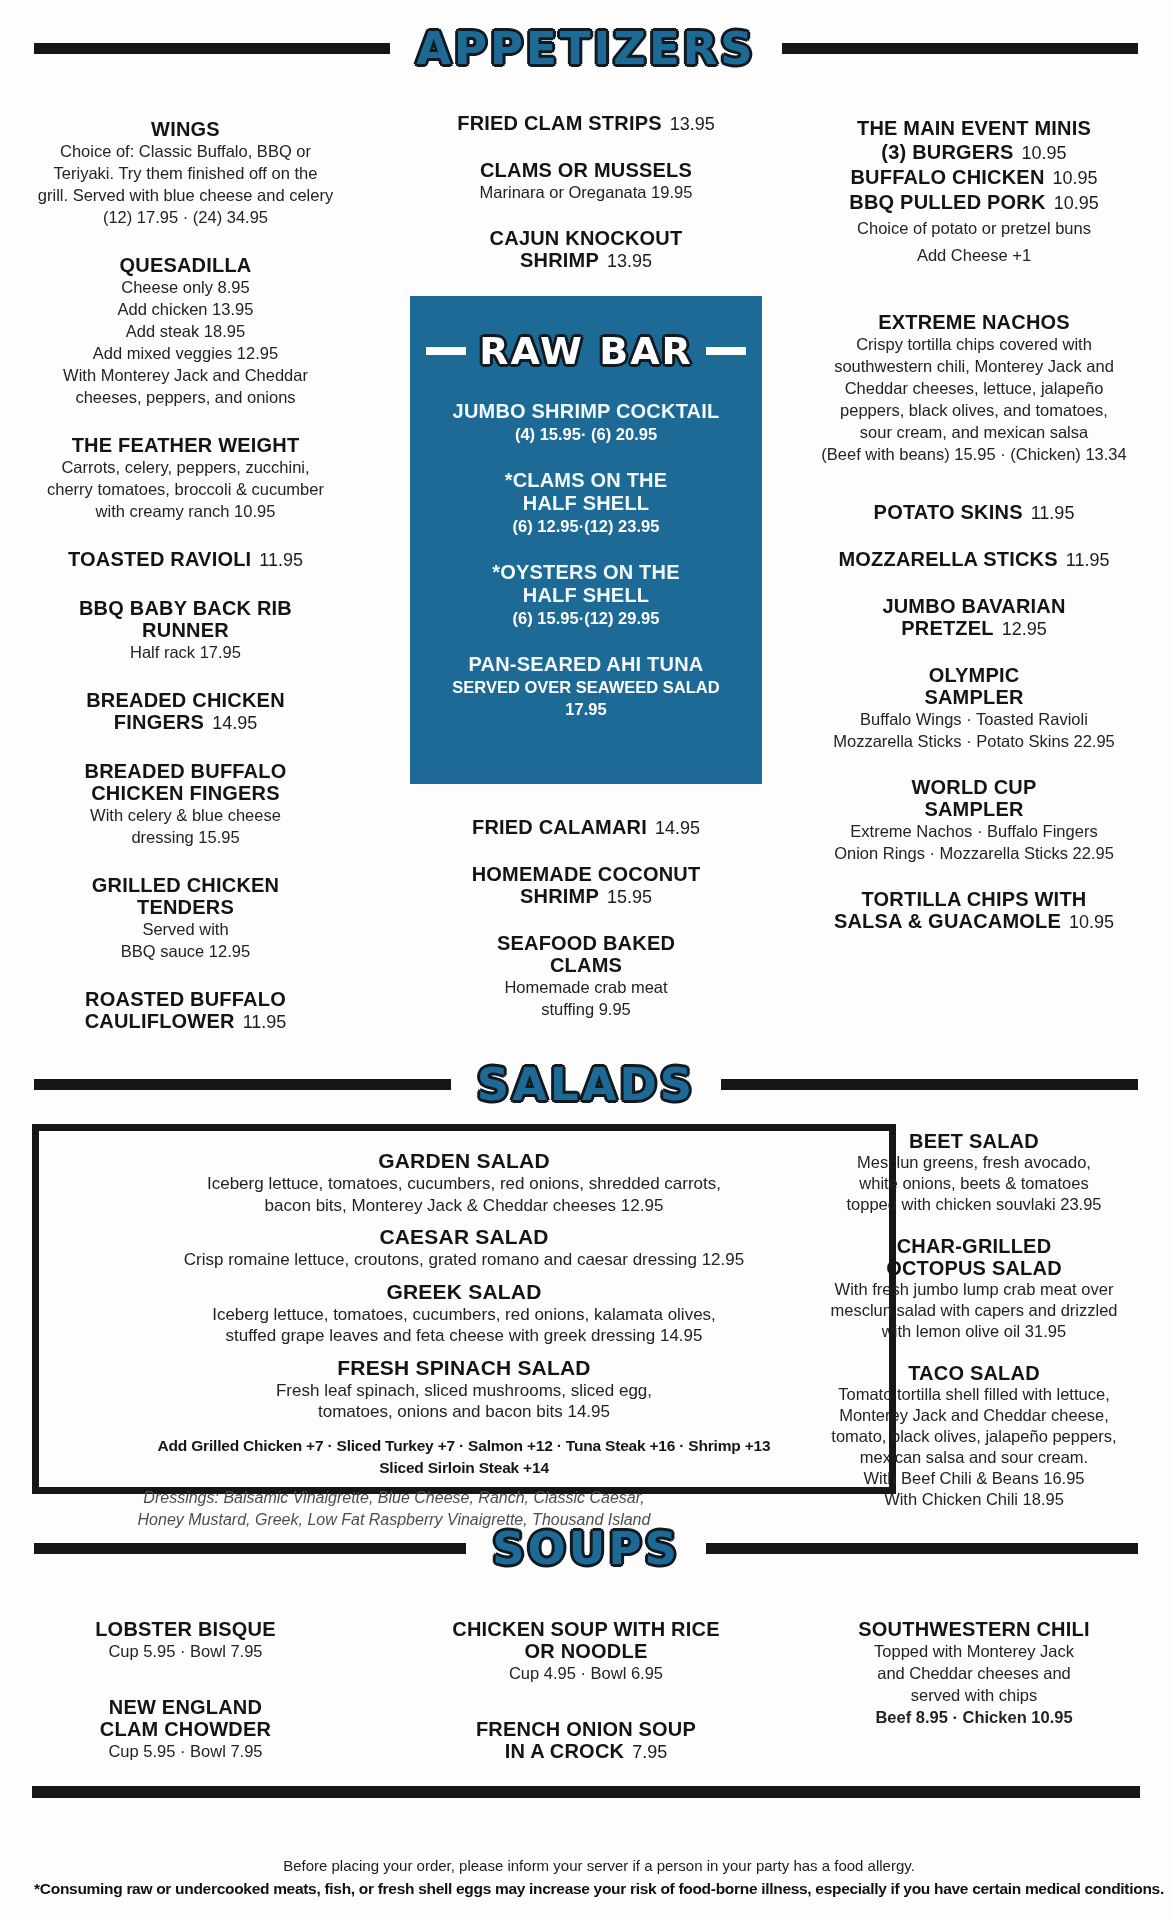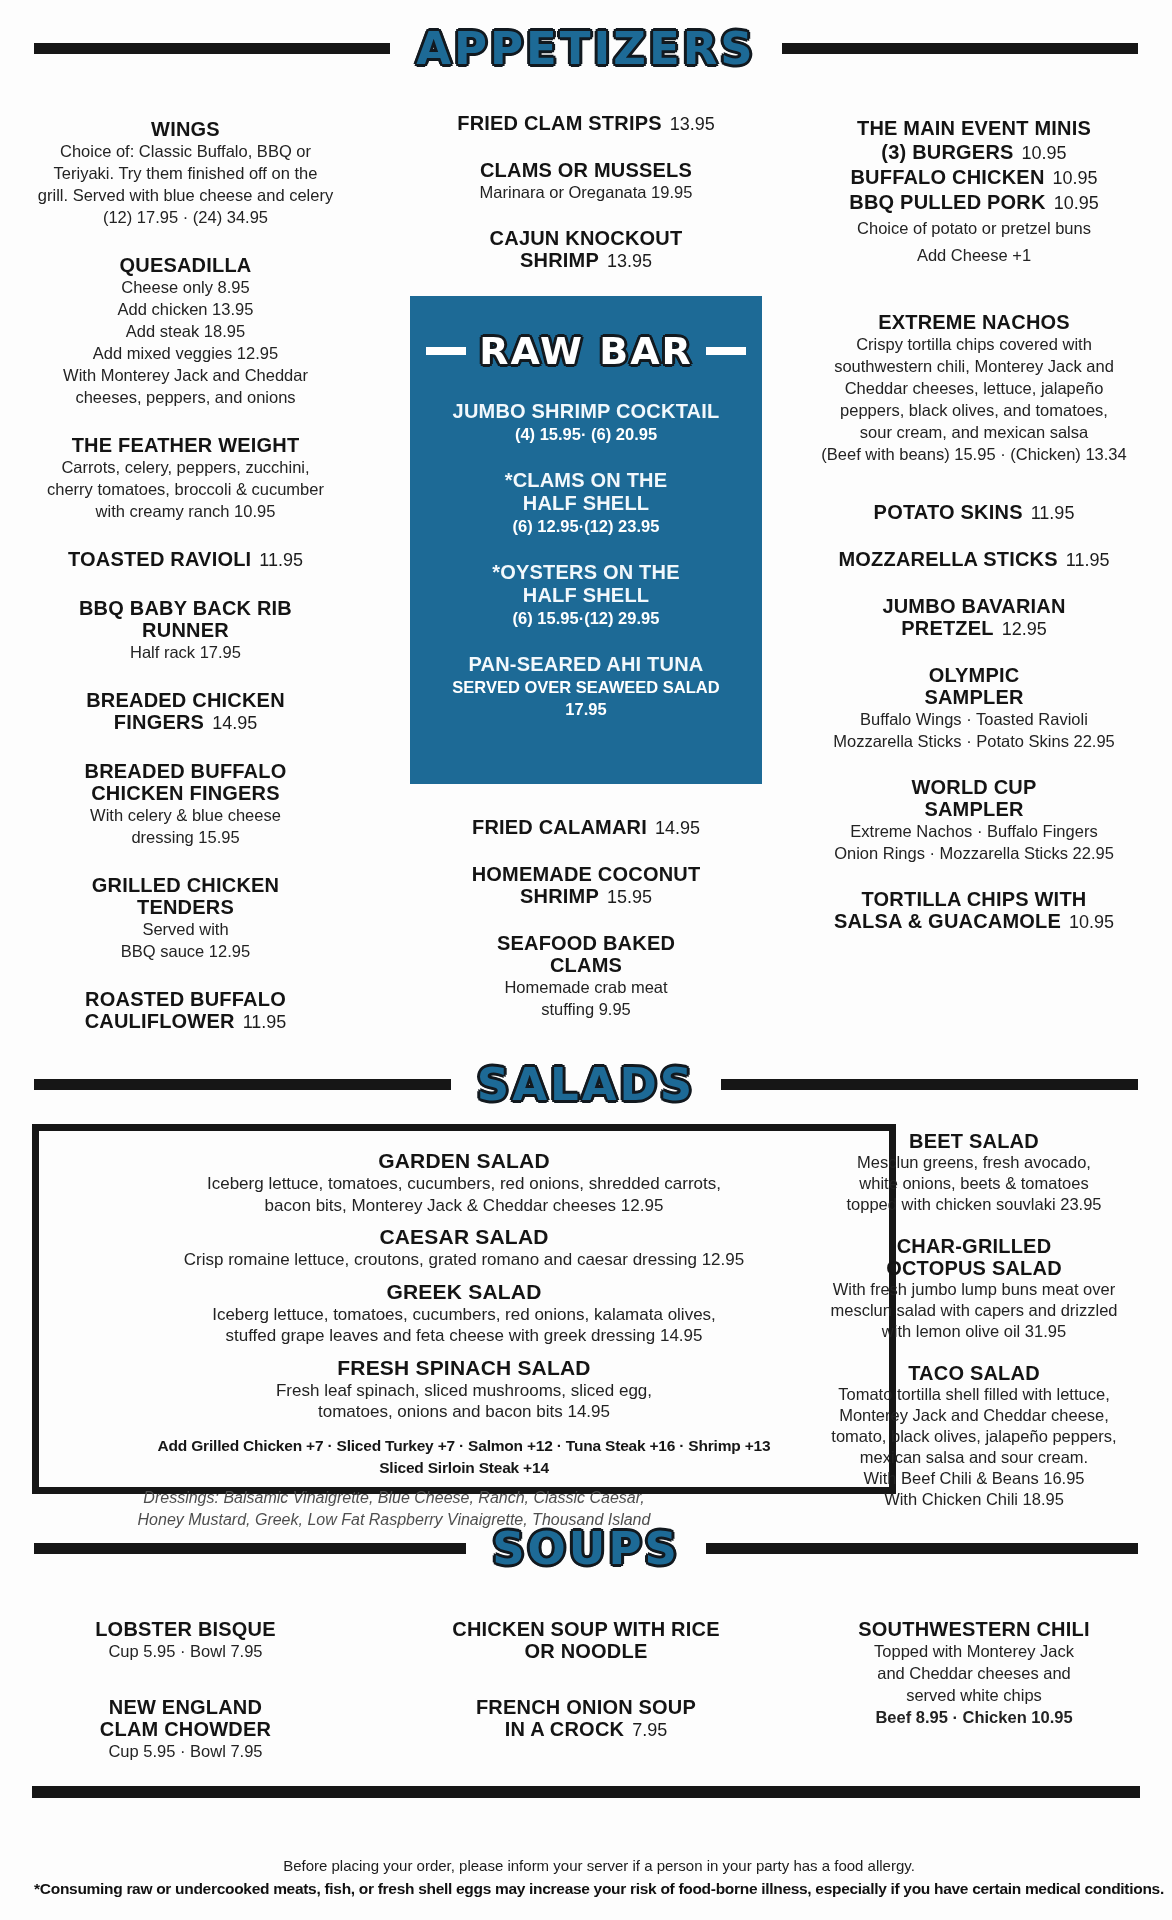--- a/index.html
+++ b/index.html
@@ -293,21 +293,21 @@
   <div class="col salads-right" style="left:806px; top:1130px; width:336px;">
       <div class="item">
         <div class="tl"><span>BEET SALAD</span></div>
         <div class="dl">Mesclun greens, fresh avocado,</div>
         <div class="dl">white onions, beets &amp; tomatoes</div>
         <div class="dl">topped with chicken souvlaki  23.95</div>
       </div>
       <div class="item">
         <div class="tl"><span>CHAR-GRILLED</span></div>
         <div class="tl"><span>OCTOPUS SALAD</span></div>
-        <div class="dl">With fresh jumbo lump buns meat over</div>
+        <div class="dl">With fresh jumbo lump crab meat over</div>
         <div class="dl">mesclun salad with capers and drizzled</div>
         <div class="dl">with lemon olive oil  31.95</div>
       </div>
       <div class="item">
         <div class="tl"><span>TACO SALAD</span></div>
         <div class="dl">Tomato tortilla shell filled with lettuce,</div>
         <div class="dl">Monterey Jack and Cheddar cheese,</div>
         <div class="dl">tomato, black olives, jalapeño peppers,</div>
         <div class="dl">mexican salsa and sour cream.</div>
         <div class="dl">With Beef Chili &amp; Beans  16.95</div>
@@ -329,32 +329,33 @@
       <div class="item">
         <div class="tl"><span>NEW ENGLAND</span></div>
         <div class="tl"><span>CLAM CHOWDER</span></div>
         <div class="dl">Cup 5.95 · Bowl 7.95</div>
       </div>
     </div>
   <div class="col soup-col" style="left:368px; top:1618px; width:436px;">
       <div class="item">
         <div class="tl"><span>CHICKEN SOUP WITH RICE</span></div>
         <div class="tl"><span>OR NOODLE</span></div>
+        <div class="dl">Cup 4.95 · Bowl 6.95</div>
       </div>
       <div class="item">
         <div class="tl"><span>FRENCH ONION SOUP</span></div>
         <div class="tl"><span>IN A CROCK</span><span class="pp">7.95</span></div>
       </div>
     </div>
   <div class="col soup-col" style="left:806px; top:1618px; width:336px;">
       <div class="item">
         <div class="tl"><span>SOUTHWESTERN CHILI</span></div>
         <div class="dl">Topped with Monterey Jack</div>
         <div class="dl">and Cheddar cheeses and</div>
-        <div class="dl">served white chips</div>
+        <div class="dl">served with chips</div>
         <div class="dl bold">Beef  8.95 · Chicken  10.95</div>
       </div>
     </div>
 
   <div class="rule"></div>
   <div class="footer">
     <div class="f1">Before placing your order, please inform your server if a person in your party has a food allergy.</div>
     <div class="f2">*Consuming raw or undercooked meats, fish, or fresh shell eggs may increase your risk of food-borne illness, especially if you have certain medical conditions.</div>
   </div>
 

